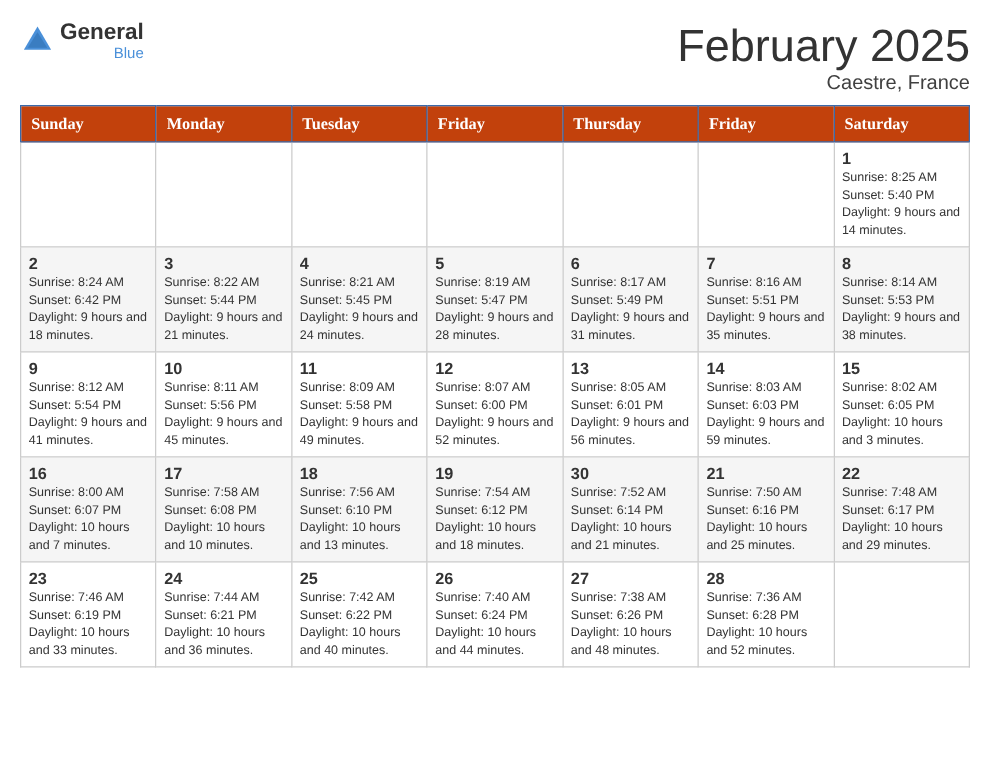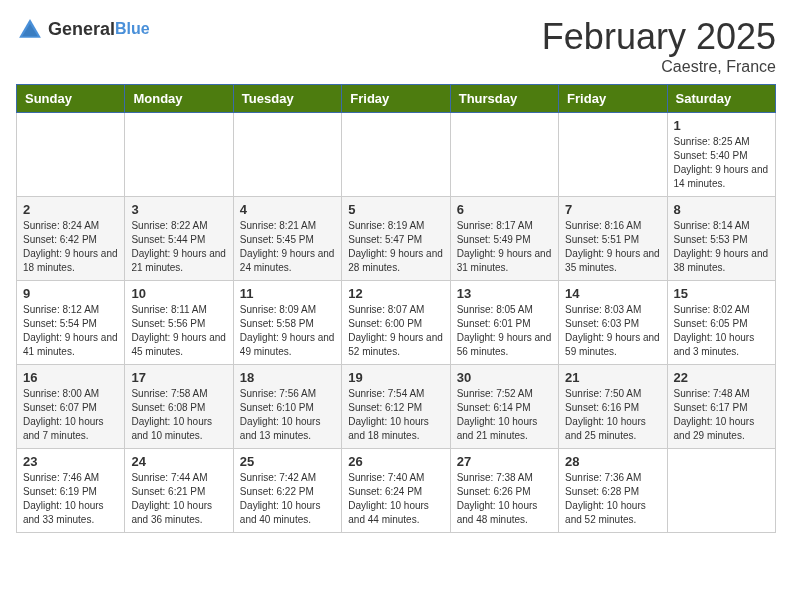--- a/index.html
+++ b/index.html
@@ -16,31 +16,32 @@
       align-items: flex-start;
       margin-bottom: 8px;
     }
     .logo {
       display: flex;
       align-items: center;
       gap: 4px;
     }
     .logo-text {
       display: flex;
-      flex-direction: row;
+      flex-direction: column;
       line-height: 1.1;
+      align-items: flex-end;
     }
     .logo-general {
       font-size: 18px;
       font-weight: bold;
       color: #333;
     }
     .logo-blue {
-      font-size: 16px;
-      font-weight: bold;
+      font-size: 12px;
+      font-weight: normal;
       color: #4a90d9;
     }
     .logo-icon {
       width: 28px;
       height: 28px;
     }
     .title-block {
       text-align: right;
     }
     .cal-title {
@@ -51,27 +52,28 @@
     .cal-subtitle {
       font-size: 16px;
       color: #404040;
     }
     .calendar {
       width: 100%;
       border-collapse: collapse;
       border: 1px solid #ccc;
     }
     .calendar th {
-      background: #4d7c0f;
+      background: #c2410c;
       color: #fff;
       font-size: 13px;
       font-weight: bold;
       padding: 6px 8px;
       text-align: left;
       border: 1px solid #3a6aaa;
+      font-family: Liberation Serif, serif;
     }
     .calendar td {
       vertical-align: top;
       border: 1px solid #ccc;
       padding: 5px 6px;
       width: 107px;
       min-height: 80px;
       font-size: 10.5px;
       color: #333;
       background: #fff;

